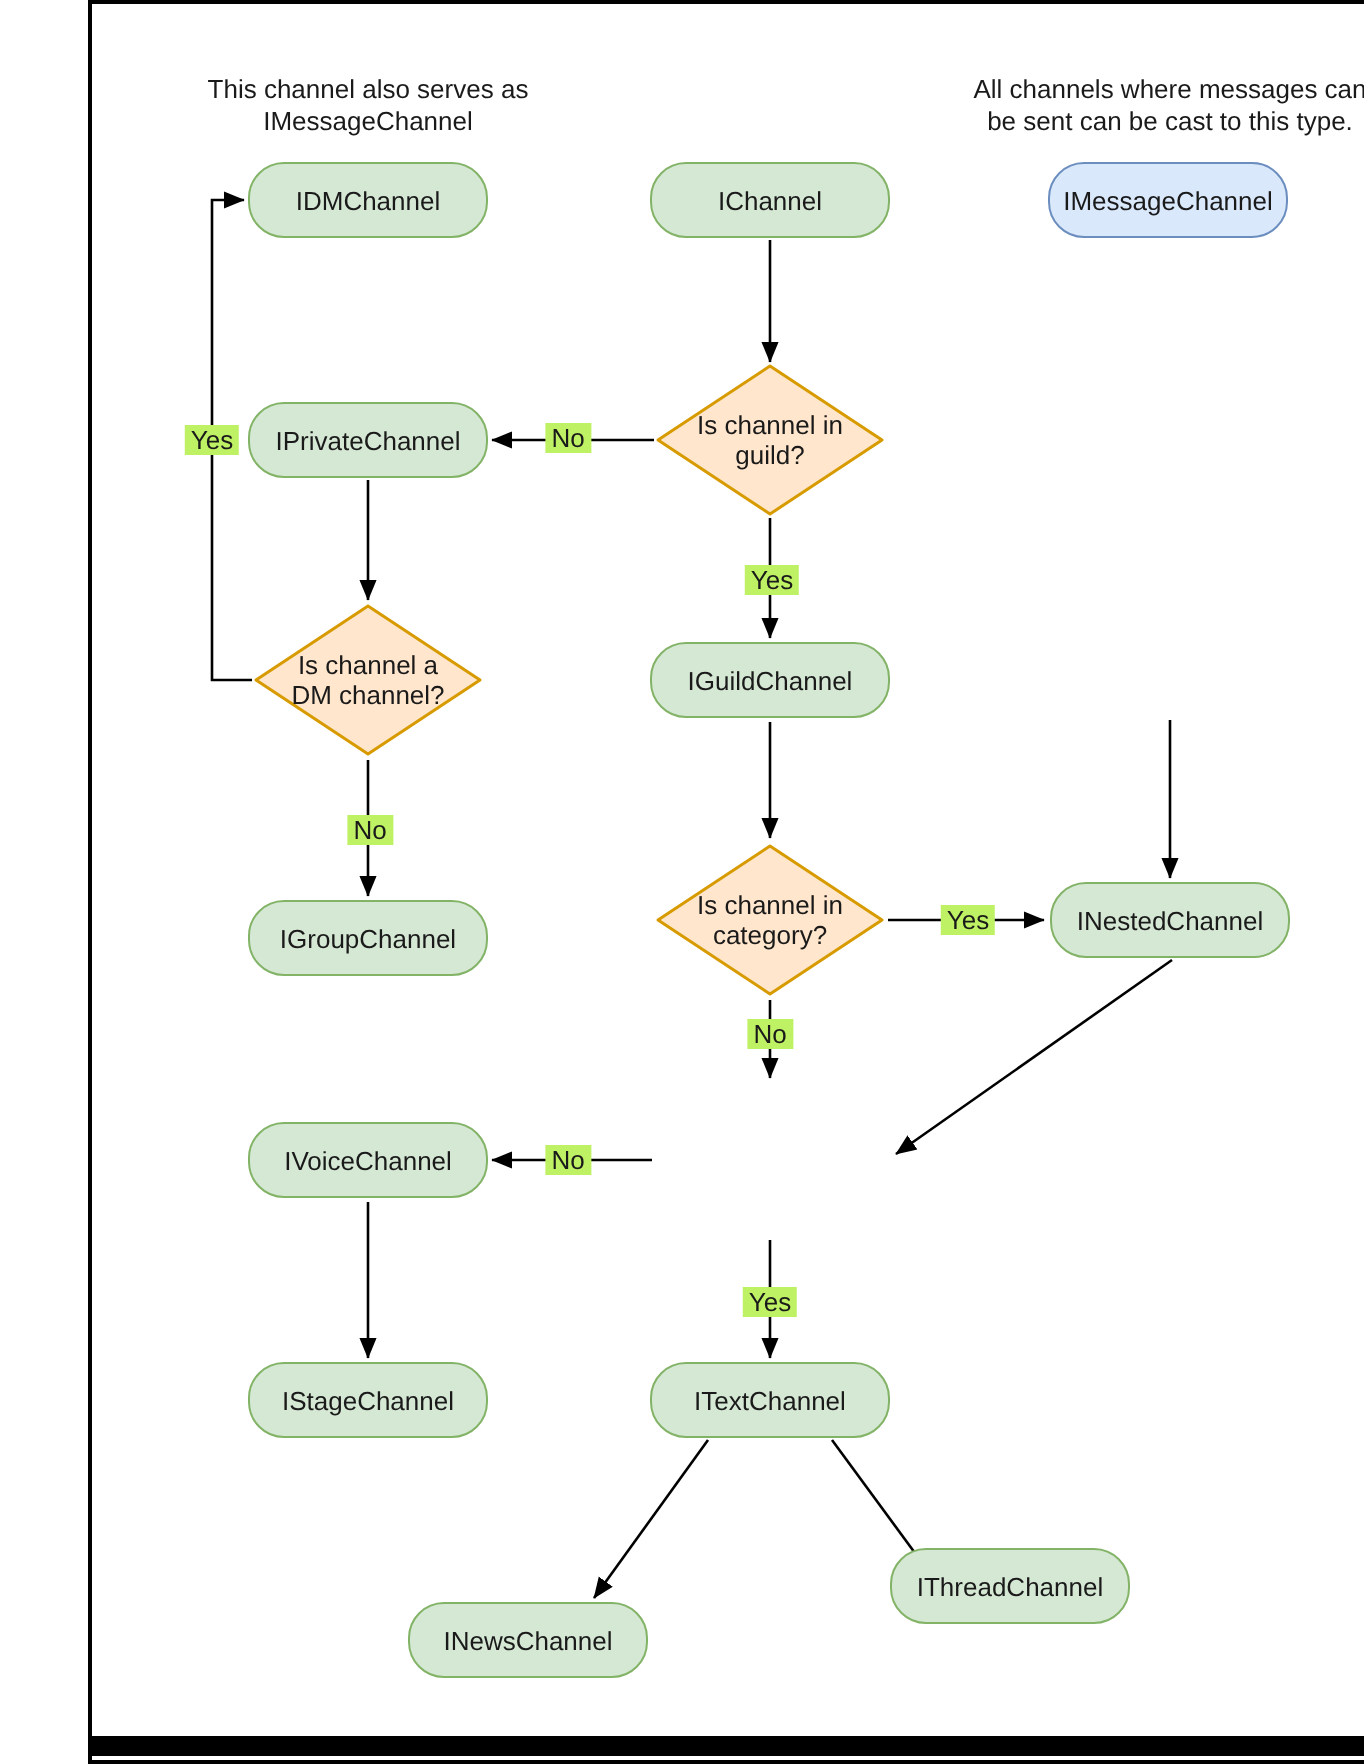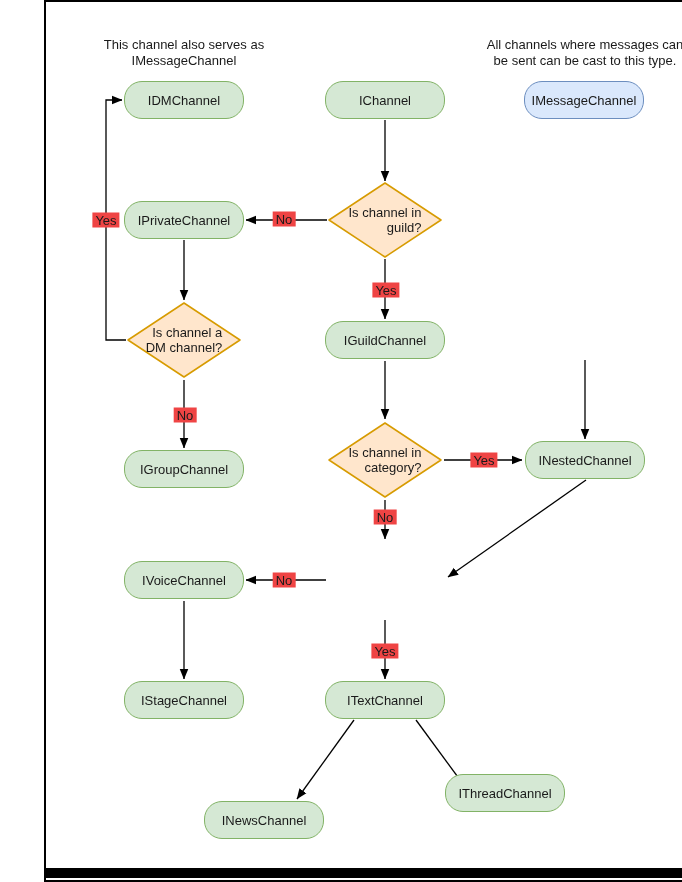--- a/index.html
+++ b/index.html
@@ -18,29 +18,29 @@
     display:flex;align-items:center;justify-content:center;
     font-size:13px;text-align:center;box-sizing:border-box;
     background:var(--node-fill,#d5e8d4);border:1.4px solid var(--node-stroke,#82b366);
     z-index:2;
   }
   .node.blue{background:var(--highlight-fill,#dae8fc);border-color:var(--highlight-stroke,#6c8ebf);}
   .decision{position:absolute;width:116px;height:78px;z-index:2;}
   .decision svg{position:absolute;left:0;top:0;display:block;}
   .dlabel{
     position:absolute;inset:0;display:flex;align-items:center;justify-content:center;
-    text-align:right;font-size:13px;line-height:15px;white-space:pre-line;
+    text-align:center;font-size:13px;line-height:15px;white-space:pre-line;
   }
   .note{
     position:absolute;width:260px;transform:translateX(-50%);
     text-align:center;font-size:13px;line-height:15.5px;white-space:pre-line;z-index:2;
   }
   .elabel{
     position:absolute;transform:translate(-50%,-50%);
-    background:#ef4444;padding:0 3px;font-size:13px;z-index:3;
+    background:#bef264;padding:0 3px;font-size:13px;z-index:3;
   }
 </style>
 </head>
 <body>
 
 <div id="canvas">
   <div id="frame"></div>
   <div id="bottom-bar"></div>
 
   <svg id="edges" width="682" height="882">

